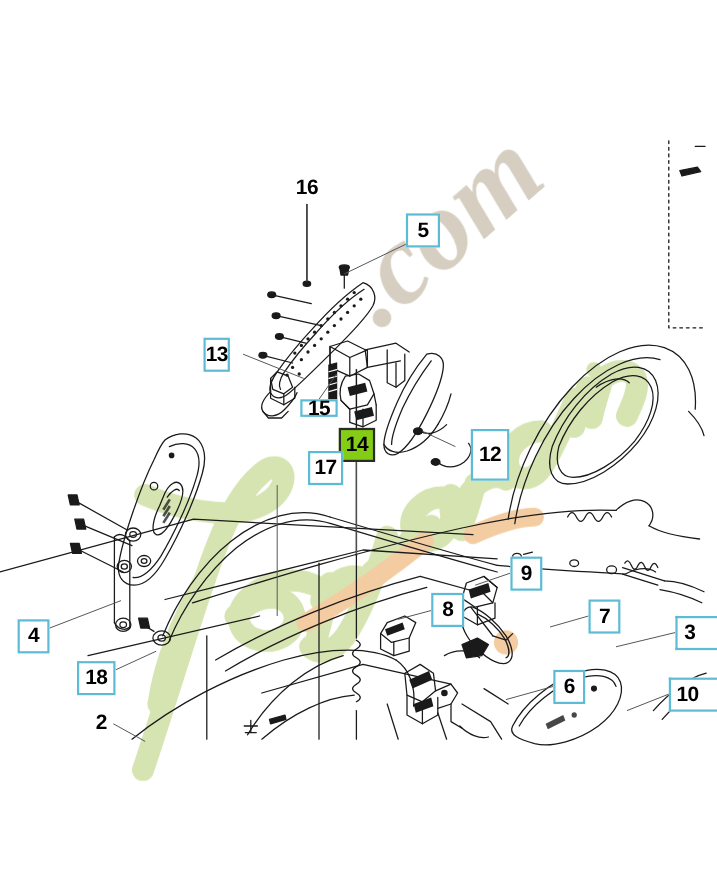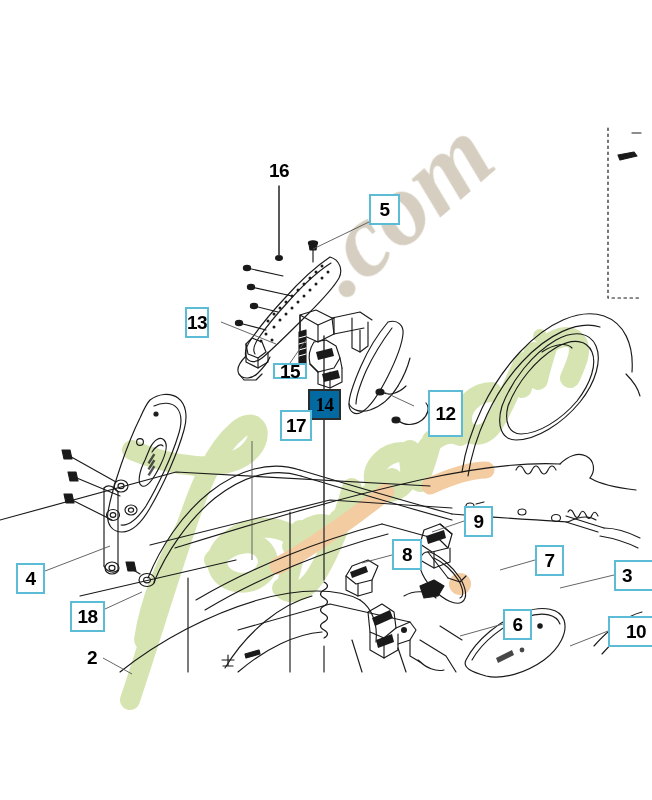--- a/index.html
+++ b/index.html
@@ -36,22 +36,21 @@
     justify-content: center;
     line-height: 1;
     letter-spacing: -0.5px;
   }
   .callout.boxed {
     border: 2px solid #5cbcd6;
     background: #ffffff;
   }
   .callout.highlight {
     border: 2px solid #2b2b2b;
-    background: #0369a1;
-    font-family: Liberation Serif, serif;
+    background: #84cc16;
   }
   .callout.plain {
     border: none;
     background: transparent;
   }
   .wm {
     position: absolute;
     pointer-events: none;
     user-select: none;
   }
@@ -446,21 +445,21 @@
   </div>
 
   <div class="callout boxed" style="left:70px; top:601px; width:35px; height:31px;">
     <span>18</span>
   </div>
 
   <div class="callout boxed" style="left:503px; top:609px; width:29px; height:31px;">
     <span>6</span>
   </div>
 
-  <div class="callout boxed" style="left:608px; top:616px; width:44px; height:31px; border-right:none; justify-content:flex-start; padding-left:16px;">
+  <div class="callout boxed" style="left:608px; top:616px; width:44px; height:31px; border-right:none; justify-content:flex-start; padding-left:5px;">
     <span>10</span>
   </div>
 
   <div class="callout plain" style="left:81px; top:645px; width:22px; height:24px;">
     <span>2</span>
   </div>
 
 </div>
 
 </body></html>

